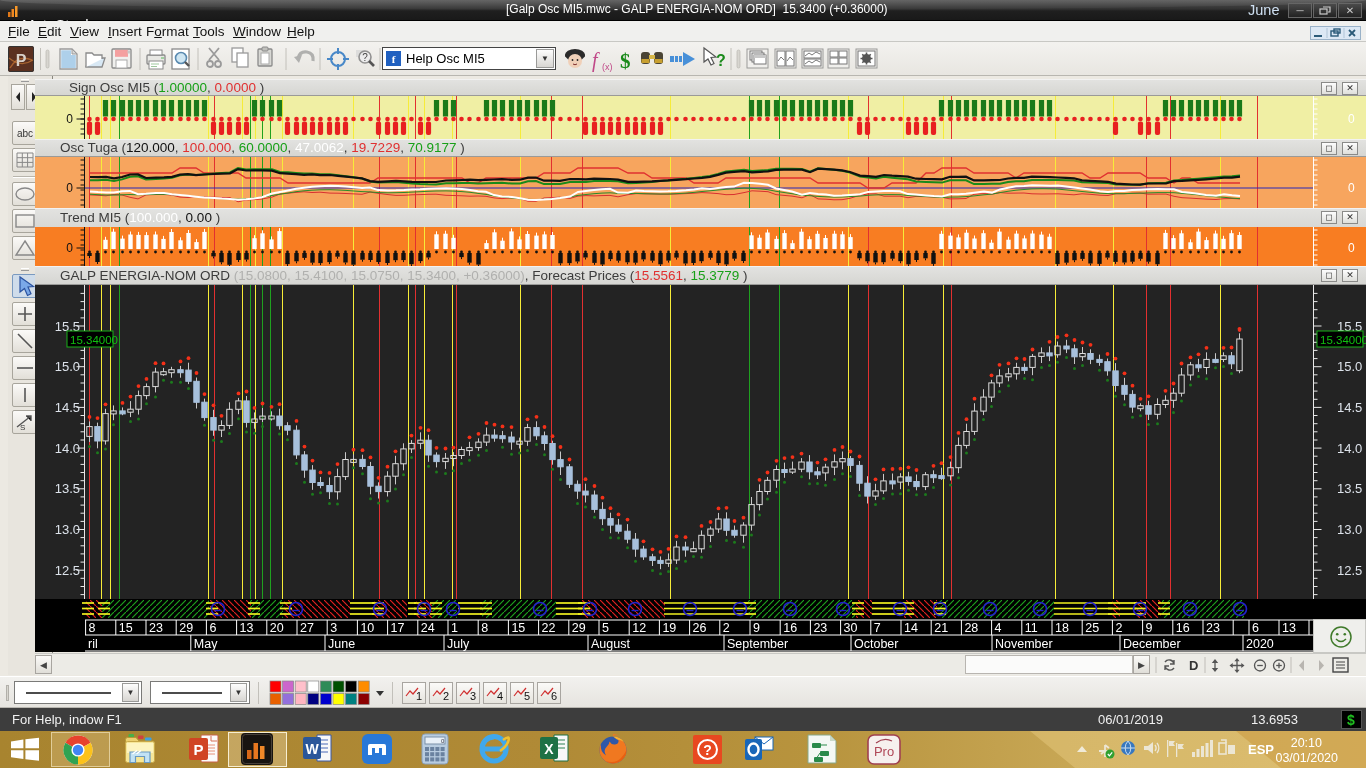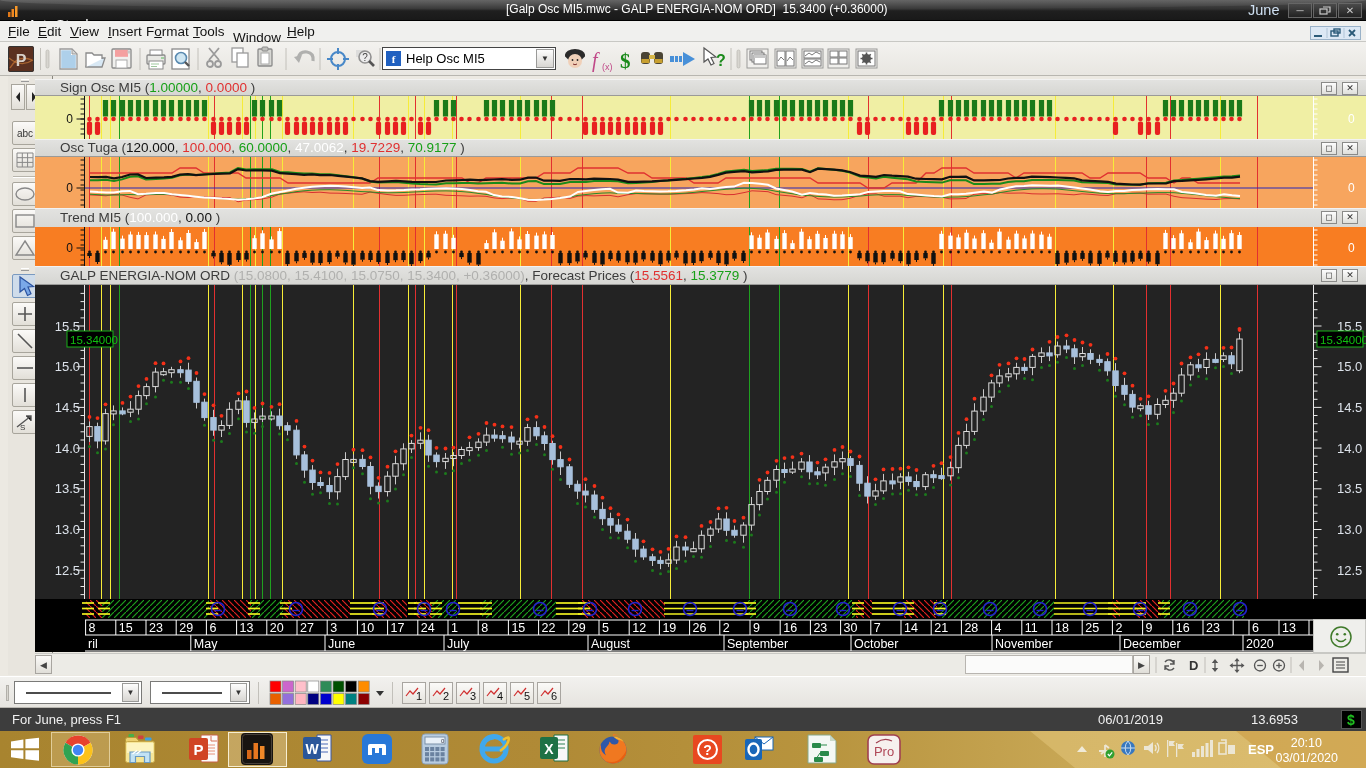--- a/index.html
+++ b/index.html
@@ -26,21 +26,21 @@
       </svg>
 <span class="abs" style="left:1338px;top:3px;width:24px;height:15px;background:linear-gradient(#4a4a4a,#222);border:1px solid #666;color:#ccc;font-size:10px;text-align:center;line-height:13px">✕</span>
 </div>
     <div class="abs" style="left:0;top:21px;width:1366px;height:21px;background:#f0f0ee;border-bottom:1px solid #c8c8c4;font-size:13.5px;color:#111">
       <span style="position:absolute;left:8px;top:3px"><u>F</u>ile</span>
       <span style="position:absolute;left:38px;top:3px"><u>E</u>dit</span>
       <span style="position:absolute;left:70px;top:3px"><u>V</u>iew</span>
       <span style="position:absolute;left:108px;top:3px"><u>I</u>nsert</span>
       <span style="position:absolute;left:146px;top:3px">F<u>o</u>rmat</span>
       <span style="position:absolute;left:193px;top:3px"><u>T</u>ools</span>
-      <span style="position:absolute;left:233px;top:9px"><u>W</u>indow</span>
+      <span style="position:absolute;left:233px;top:3px"><u>W</u>indow</span>
       <span style="position:absolute;left:287px;top:3px"><u>H</u>elp</span>
       <span class="abs" style="left:1310px;top:5px;width:51px;height:14px;background:#dce8f4;border:1px solid #9ab2c8"></span>
 <svg class="abs" style="left:1310px;top:5px" width="51" height="14">
 <line x1="4" y1="10" x2="12" y2="10" stroke="#2a5a78" stroke-width="2"></line>
 <rect x="21" y="5" width="7" height="5" fill="none" stroke="#2a5a78" stroke-width="1.4"></rect>
         <rect x="24" y="3" width="6" height="4" fill="none" stroke="#2a5a78" stroke-width="1.4"></rect>
 <path d="M39 4 l6 6 M45 4 l-6 6" stroke="#2a5a78" stroke-width="1.8"></path>
 <line x1="17" y1="2" x2="17" y2="12" stroke="#b0c4d6"></line>
         <line x1="34" y1="2" x2="34" y2="12" stroke="#b0c4d6"></line>
       </svg>
@@ -236,21 +236,21 @@
       <div class="abs" style="left:4px;top:307px;width:26px;height:24px;background:linear-gradient(#fbfaf8,#e2dfd8);border:1px solid #a8a59c;border-radius:2px"></div>
       <svg class="abs" style="left:4px;top:307px" width="26" height="24">
         <path d="M13 5 v14" stroke="#555" stroke-width="1.6"></path>
       </svg>
       <div class="abs" style="left:4px;top:334px;width:26px;height:24px;background:linear-gradient(#fbfaf8,#e2dfd8);border:1px solid #a8a59c;border-radius:2px"></div>
       <svg class="abs" style="left:4px;top:334px" width="26" height="24">
         <path d="M5 17 L19 6 M14 6 h5 v5" stroke="#555" stroke-width="1.4"></path>
         <text x="8" y="20" font-size="8" fill="#333">S</text>
       </svg>
     </div>
-    <div class="hdr" style="top:79px;height:17px;line-height:15px"><span style="margin-left:25px">Sign Osc MI5 (<span style="color:#18a018">1.00000</span>, <span style="color:#e03030">0.0000</span> )</span><span class="hbtn" style="left:1286px">◻</span><span class="hbtn" style="left:1307px">✕</span></div>
+    <div class="hdr" style="top:79px;height:17px;line-height:15px"><span style="margin-left:34px">Sign Osc MI5 (<span style="color:#18a018">1.00000</span>, <span style="color:#e03030">0.0000</span> )</span><span class="hbtn" style="left:1286px">◻</span><span class="hbtn" style="left:1307px">✕</span></div>
     <div class="hdr" style="top:139px;height:18px;line-height:16px"><span style="margin-left:25px">Osc Tuga (<span style="color:#111">120.000</span>, <span style="color:#e03030">100.000</span>, <span style="color:#18a018">60.0000</span>, <span style="color:#fff">47.0062</span>, <span style="color:#e03030">19.7229</span>, <span style="color:#18a018">70.9177</span> )</span><span class="hbtn" style="left:1286px">◻</span><span class="hbtn" style="left:1307px">✕</span></div>
     <div class="hdr" style="top:208px;height:24px;line-height:17px"><span style="margin-left:25px">Trend MI5 (<span style="color:#fff">100.000</span>, <span style="color:#111">0.00</span> )</span><span class="hbtn" style="left:1286px">◻</span><span class="hbtn" style="left:1307px">✕</span></div>
     <div class="hdr" style="top:266px;height:19px;line-height:17px"><span style="margin-left:25px">GALP ENERGIA-NOM ORD <span style="color:#b0b0ae">(15.0800, 15.4100, 15.0750, 15.3400, +0.36000)</span>, Forecast Prices (<span style="color:#e03030">15.5561</span>, <span style="color:#18a018">15.3779</span> )</span><span class="hbtn" style="left:1286px">◻</span><span class="hbtn" style="left:1307px">✕</span></div>
     <svg class="abs" style="left:35px;top:96px" width="1331" height="43" viewBox="35 96 1331 43">
       <rect x="35" y="96" width="1331" height="43" fill="#f0efa4"></rect>
       <line x1="89.5" y1="96" x2="89.5" y2="139" stroke="#e23030" stroke-width="1"></line>
       <line x1="101.5" y1="96" x2="101.5" y2="139" stroke="#f6ec38" stroke-width="1"></line>
       <line x1="110.5" y1="96" x2="110.5" y2="139" stroke="#f6ec38" stroke-width="1"></line>
       <line x1="119.5" y1="96" x2="119.5" y2="139" stroke="#1fa11f" stroke-width="1"></line>
       <line x1="208.5" y1="96" x2="208.5" y2="139" stroke="#f6ec38" stroke-width="1"></line>
@@ -2176,21 +2176,21 @@
         <path d="M4 14 l4 -5 3 3 5 -6" stroke="#d03030" fill="none" stroke-width="1.2"></path>
         <text x="14" y="18" font-size="11" fill="#111">5</text>
       </svg>
       <div class="abs" style="left:537px;top:5px;width:24px;height:22px;background:linear-gradient(#fbfaf8,#e6e4de);border:1px solid #a8a5a0"></div>
       <svg class="abs" style="left:537px;top:5px" width="24" height="22">
         <path d="M4 14 l4 -5 3 3 5 -6" stroke="#d03030" fill="none" stroke-width="1.2"></path>
         <text x="14" y="18" font-size="11" fill="#111">6</text>
       </svg>
     </div>
     <div class="abs" style="left:0;top:708px;width:1366px;height:23px;background:#3d3d3d;color:#f0f0f0;font-size:13px">
-      <span class="abs" style="left:12px;top:4px">For June, press F1</span>
+      <span class="abs" style="left:12px;top:4px">For Help, indow F1</span>
       <span class="abs" style="left:1098px;top:4px">06/01/2019</span>
       <span class="abs" style="left:1251px;top:4px">13.6953</span>
       <span class="abs" style="left:1341px;top:2px;width:21px;height:19px;background:#000;border:1px solid #555"></span>
       <span class="abs" style="left:1347px;top:4px;font-size:14px;font-weight:bold;color:#20c020">$</span>
     </div>
     <div class="abs" style="left:0;top:731px;width:1366px;height:37px;background:linear-gradient(90deg,#a8842f,#b08a36 40%,#b8943e 60%,#c7a654 78%,#cfae5c)">
       <div class="abs" style="left:51px;top:1px;width:59px;height:35px;background:rgba(255,235,190,0.22);border:1px solid rgba(255,245,215,0.55)"></div>
       <div class="abs" style="left:228px;top:1px;width:59px;height:35px;background:rgba(255,240,205,0.30);border:1px solid rgba(255,250,230,0.85)"></div>
       <svg class="abs" style="left:0;top:0" width="1366" height="37">
         <polygon points="1030,0 1366,0 1366,37 1075,37" fill="rgba(255,230,160,0.28)"></polygon>

